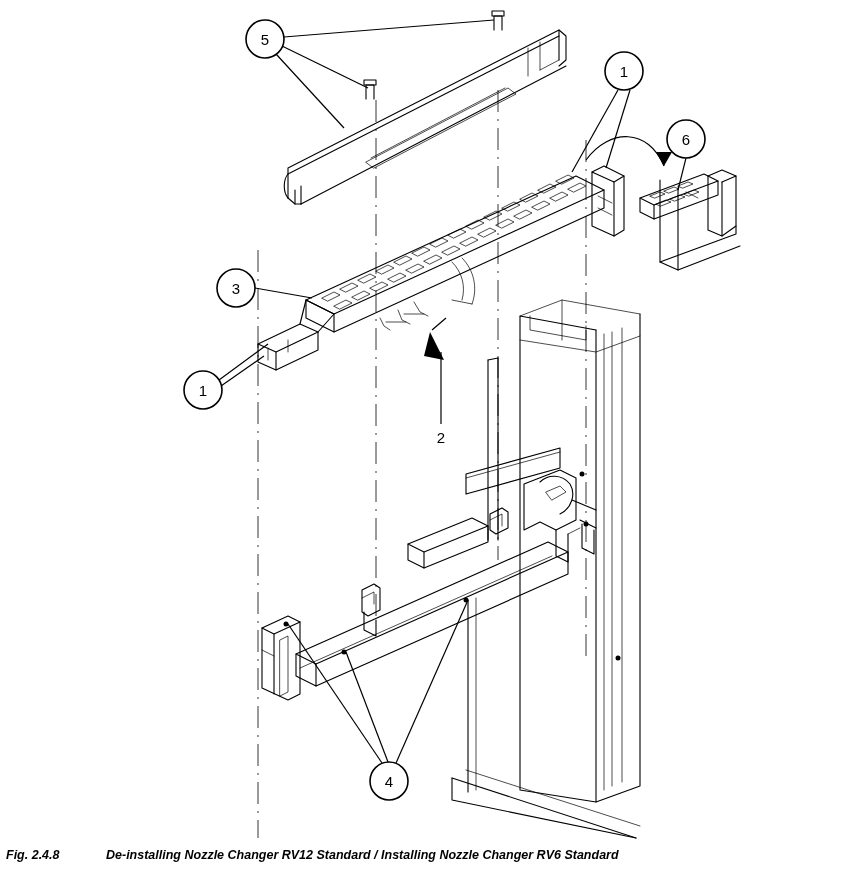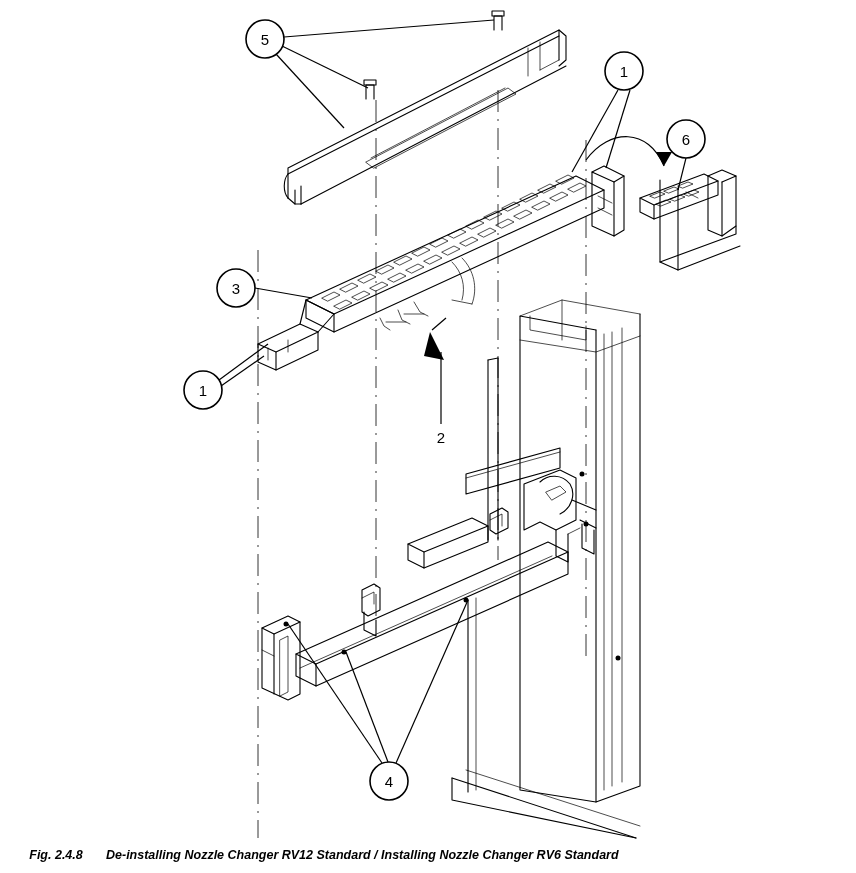--- a/index.html
+++ b/index.html
@@ -40,21 +40,20 @@
     font-family: "Liberation Sans", sans-serif;
     font-style: italic;
     font-weight: bold;
     font-size: 12.5px;
     color: #000000;
     white-space: nowrap;
   }
   .caption .cap-num {
     display: inline-block;
     width: 100px;
-    text-align: center;
   }
   .callout-label {
     font-family: "Liberation Sans", sans-serif;
     font-size: 15px;
     fill: #000000;
   }
   .plain-label {
     font-family: "Liberation Sans", sans-serif;
     font-size: 15px;
     fill: #000000;

